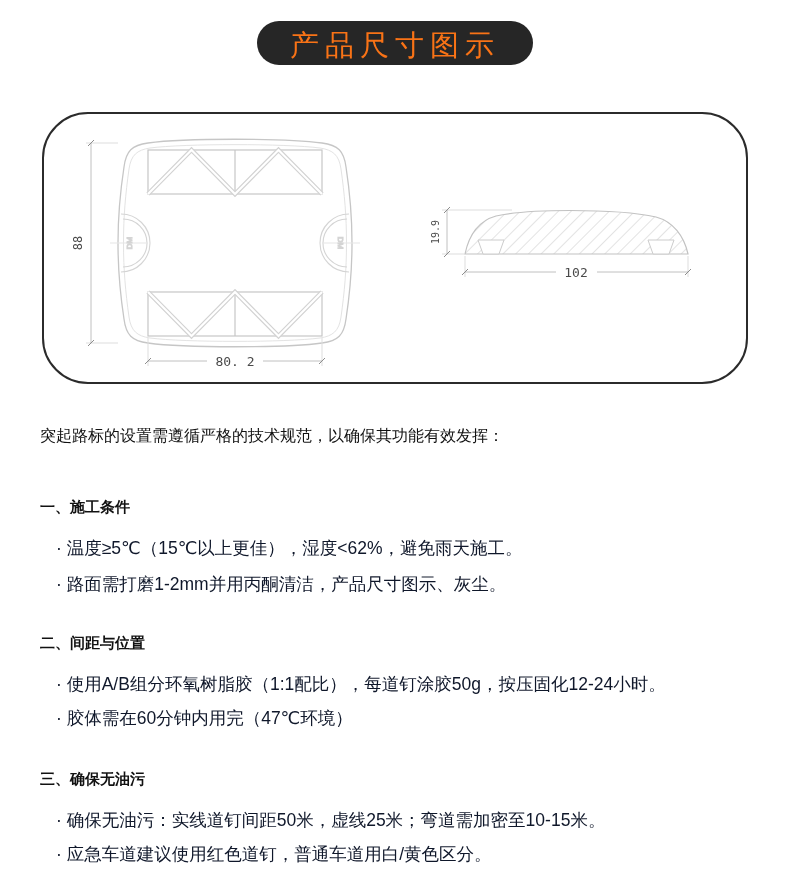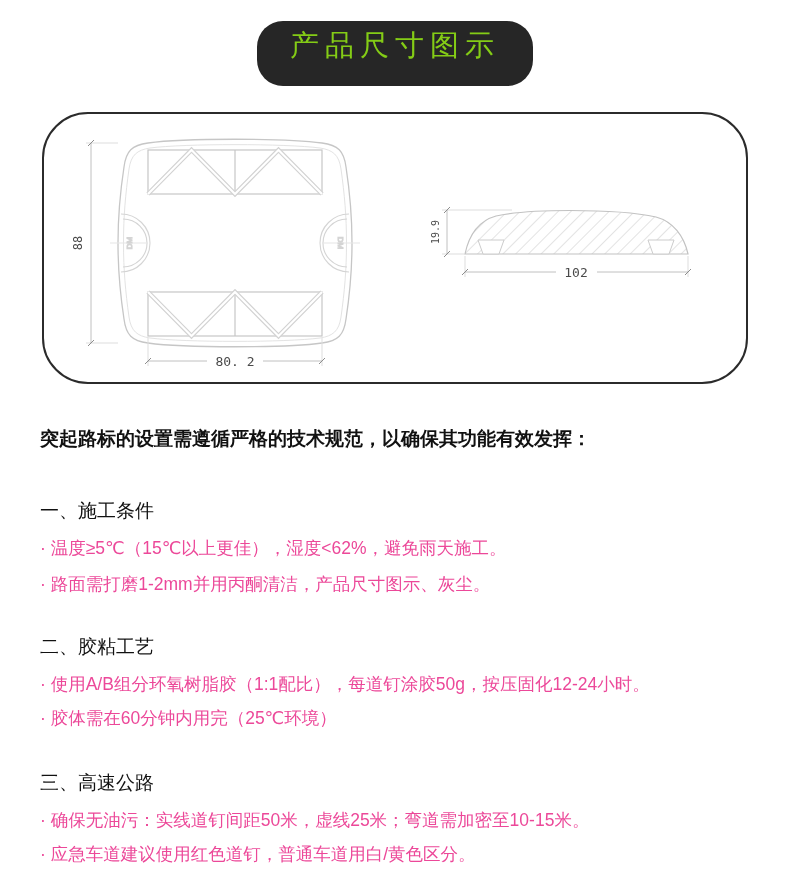--- a/index.html
+++ b/index.html
@@ -5,36 +5,36 @@
   * { margin:0; padding:0; box-sizing:border-box; }
   html,body { background:#ffffff; }
   body {
     width:790px; height:890px; position:relative; overflow:hidden;
     font-family:"Liberation Sans","DejaVu Sans",sans-serif;
     color:#111111;
   }
   
   .badge {
     position:absolute; top:21px; left:50%; transform:translateX(-50%);
-    height:65px; line-height:48px; padding:0 33px;
-    background:#262626; color:#84cc16; border-radius:26px;
+    height:44px; line-height:48px; padding:0 33px;
+    background:#262626; color:#f97316; border-radius:26px;
     font-size:29px; font-weight:500; letter-spacing:6px; white-space:nowrap;
   }
   
   .panel {
     position:absolute; left:42px; top:112px; width:706px; height:272px;
     border:2px solid #2b2b2b; border-radius:46px; background:#ffffff;
   }
   .panel svg { position:absolute; left:0; top:0; width:100%; height:100%; }
   .dim-text { fill:#4a4a4a; font-family:"DejaVu Sans Mono","Liberation Mono",monospace; }
   
   .tline { position:absolute; left:40px; right:16px; white-space:nowrap; }
-  .intro  { font-size:19px; font-weight:700; }
-  .s-head { font-size:19px; font-weight:400; }
-  .s-bullet { font-size:17.5px; font-weight:400; color:#ec4899; }
+  .intro  { font-size:16px; font-weight:400; }
+  .s-head { font-size:15px; font-weight:700; }
+  .s-bullet { font-size:17.5px; font-weight:400; color:#0f172a;margin-left:16px; }
 </style>
 </head>
 <body>
 
 <div class="badge">产品尺寸图示</div>
 
 <div class="panel">
   <svg viewBox="0 0 702 268">
     <defs>
       <pattern id="hatch" width="9" height="9" patternUnits="userSpaceOnUse" patternTransform="rotate(45)">
@@ -128,19 +128,19 @@
     </g>
   </svg>
 </div>
 
 <div class="tline intro" style="top:426px">突起路标的设置需遵循严格的技术规范，以确保其功能有效发挥：</div>
 
 <div class="tline s-head" style="top:498px">一、施工条件</div>
 <div class="tline s-bullet" style="top:536px">· 温度≥5℃（15℃以上更佳），湿度&lt;62%，避免雨天施工。</div>
 <div class="tline s-bullet" style="top:572px">· 路面需打磨1-2mm并用丙酮清洁，产品尺寸图示、灰尘。</div>
 
-<div class="tline s-head" style="top:634px">二、胶粘工艺</div>
+<div class="tline s-head" style="top:634px">二、间距与位置</div>
 <div class="tline s-bullet" style="top:672px">· 使用A/B组分环氧树脂胶（1:1配比），每道钉涂胶50g，按压固化12-24小时。</div>
-<div class="tline s-bullet" style="top:706px">· 胶体需在60分钟内用完（25℃环境）</div>
+<div class="tline s-bullet" style="top:706px">· 胶体需在60分钟内用完（47℃环境）</div>
 
-<div class="tline s-head" style="top:770px">三、高速公路</div>
+<div class="tline s-head" style="top:770px">三、确保无油污</div>
 <div class="tline s-bullet" style="top:808px">· 确保无油污：实线道钉间距50米，虚线25米；弯道需加密至10-15米。</div>
 <div class="tline s-bullet" style="top:842px">· 应急车道建议使用红色道钉，普通车道用白/黄色区分。</div>
 
 </body></html>

